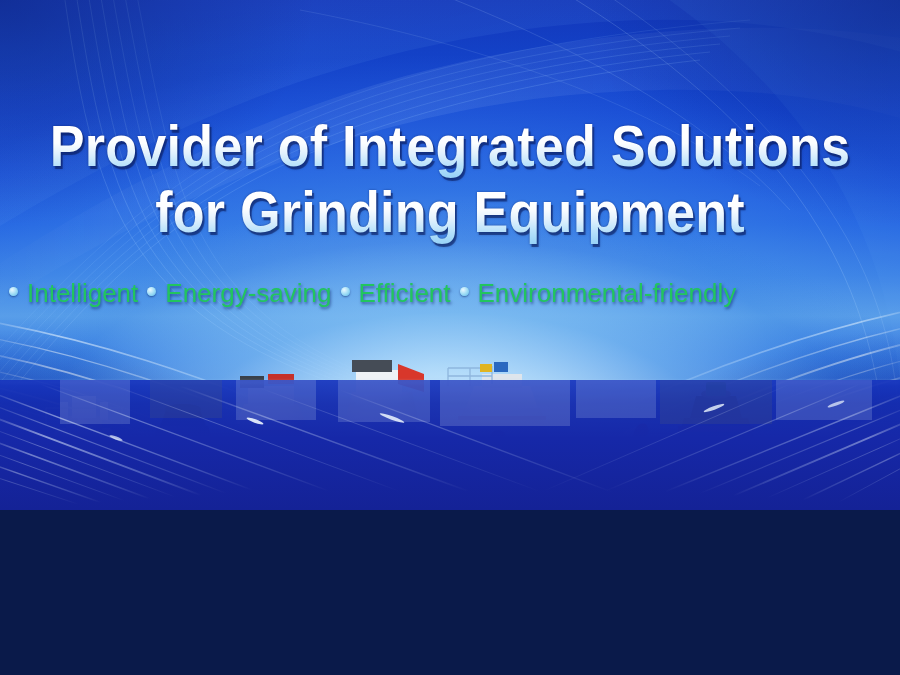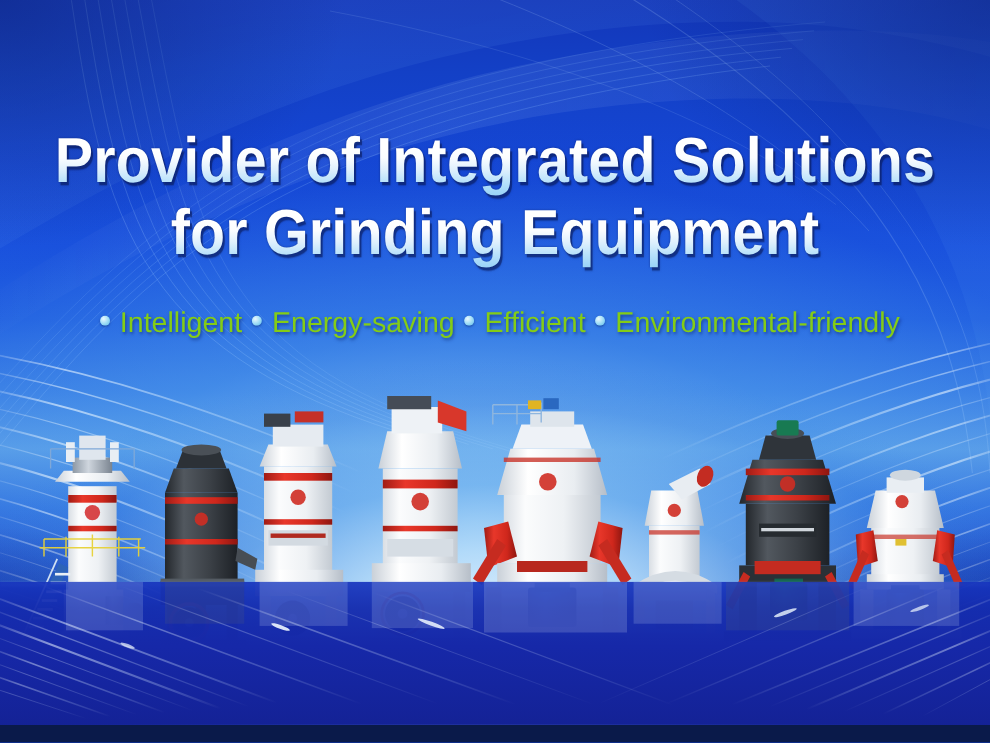--- a/index.html
+++ b/index.html
@@ -1,18 +1,18 @@
 <!DOCTYPE html>
 <html><head>
 <meta charset="utf-8">
 <title>Grinding Equipment Banner</title>
 <style>
   html,body{margin:0;padding:0;background:#0a1a4a;}
   #stage{
-    position:relative;width:900px;height:659px;overflow:hidden;
+    position:relative;width:900px;height:510px;overflow:hidden;
     font-family:"Liberation Sans","DejaVu Sans",sans-serif;
     background:#1240c8;
   }
   
   .bg-base{
     position:absolute;inset:0;
     background:
       radial-gradient(ellipse 620px 300px at 50% 86%, rgba(235,248,255,0.98) 0%, rgba(190,228,252,0.85) 22%, rgba(120,186,240,0.55) 42%, rgba(40,110,215,0.12) 66%, rgba(0,0,0,0) 80%),
       radial-gradient(ellipse 900px 460px at 48% 72%, rgba(150,205,248,0.75) 0%, rgba(80,160,235,0.40) 38%, rgba(20,80,200,0.05) 68%, rgba(0,0,0,0) 82%),
       linear-gradient(180deg,
@@ -73,22 +73,22 @@
     background:linear-gradient(180deg,
        #ffffff 0%, #ffffff 34%, #fbfdff 46%,
        #dff0fd 62%, #b9e2fb 78%, #9fd6f8 92%, #95d0f6 100%);
     -webkit-background-clip:text;background-clip:text;
     color:transparent;-webkit-text-fill-color:transparent;
     filter:drop-shadow(2px 3px 0px rgba(10,26,90,0.55)) drop-shadow(0 0 1px rgba(10,26,90,0.5));
     padding:5px 0;
   }
   .hl-line.l2{margin-top:-2px;}
   .subline{
-    position:absolute;left:0;top:276px;width:900px;text-align:center;
-    color:#84cc16;font-size:26px;font-weight:400;
+    position:absolute;left:0;top:276px;width:900px;
+    color:#22c55e;font-size:26px;font-weight:400;
     text-shadow:1px 2px 3px rgba(8,28,98,0.55);
     white-space:nowrap;
   }
   .subline .item{display:inline-block;vertical-align:middle;}
   .bullet{
     display:inline-block;vertical-align:middle;
     width:9px;height:9px;border-radius:50%;
     margin:0 9px 3px 9px;
     background:radial-gradient(circle at 35% 32%, #eaf8ff 0%, #a7e0f7 45%, #5bbbe8 100%);
     box-shadow:0 1px 2px rgba(6,24,90,0.5);

